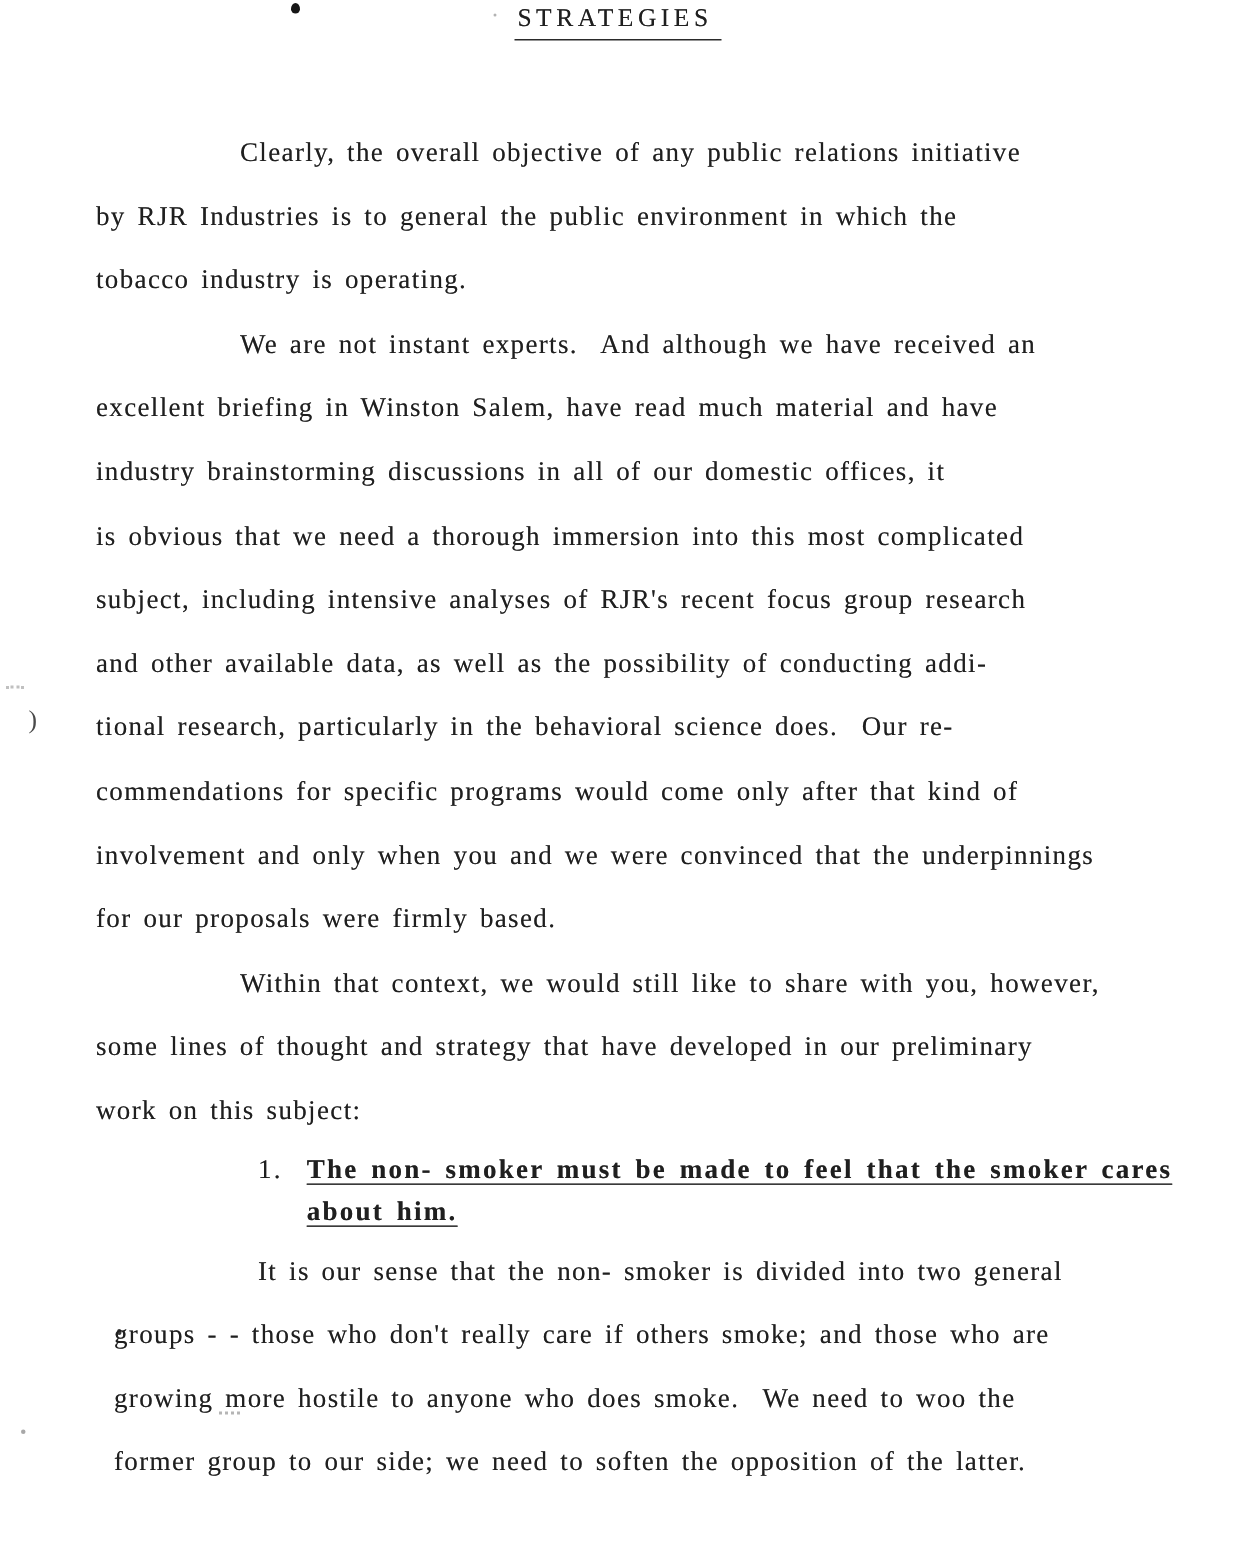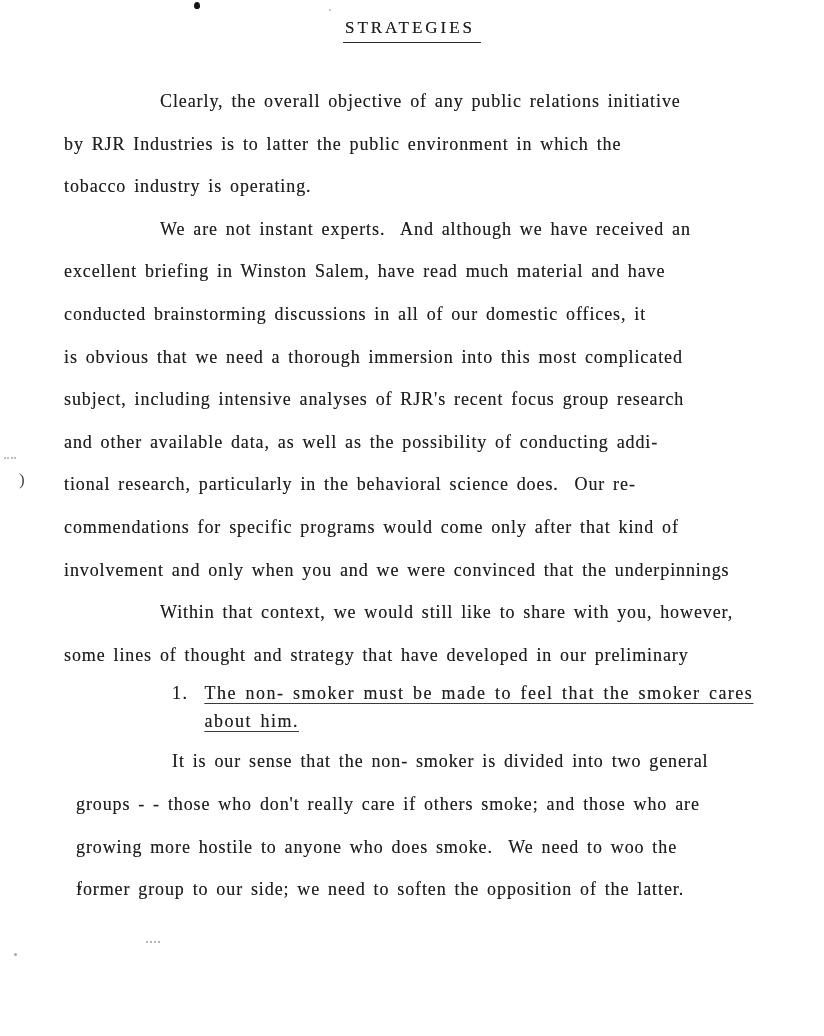--- a/index.html
+++ b/index.html
@@ -11,21 +11,21 @@
     position: relative;
     width: 824px;
     height: 1036px;
     background: #ffffff;
     overflow: hidden;
     font-family: "Liberation Serif", "DejaVu Serif", serif;
     color: #1f1f1f;
   }
   .title {
     position: absolute;
-    top: 18px;
+    top: 2px;
     left: 0;
     right: 0;
     text-align: center;
     font-size: 17px;
     font-weight: normal;
     letter-spacing: 3px;
     margin: 0;
   }
   .title .title-text {
     display: inline-block;
@@ -64,20 +64,21 @@
     display: flex;
     flex-direction: column;
     align-items: flex-start;
   }
   .uline {
     text-decoration: underline;
     text-underline-offset: 4px;
     text-decoration-thickness: 1.3px;
     text-decoration-color: #3a3a3a;
     white-space: pre;
+    font-weight: bold;
   }
   .after-item {
     margin-top: 5px;
     margin-left: 12px;
   }
   
   .artifact { position: absolute; }
   .dot-top {
     left: 194px; top: 2px;
     width: 6px; height: 7px;
@@ -133,39 +134,41 @@
   <div class="artifact speck-mid"></div>
 
   <h1 class="title">
     <span class="title-text">STRATEGIES</span>
   </h1>
 
   <div class="body">
 
     <div>
       <div class="line ind">Clearly, the overall objective of any public relations initiative</div>
-      <div class="line">by RJR Industries is to latter the public environment in which the</div>
+      <div class="line">by RJR Industries is to general the public environment in which the</div>
       <div class="line">tobacco industry is operating.</div>
     </div>
 
     <div>
       <div class="line ind">We are not instant experts.  And although we have received an</div>
       <div class="line">excellent briefing in Winston Salem, have read much material and have</div>
-      <div class="line">conducted brainstorming discussions in all of our domestic offices, it</div>
+      <div class="line">industry brainstorming discussions in all of our domestic offices, it</div>
       <div class="line">is obvious that we need a thorough immersion into this most complicated</div>
       <div class="line">subject, including intensive analyses of RJR's recent focus group research</div>
       <div class="line">and other available data, as well as the possibility of conducting addi-</div>
       <div class="line">tional research, particularly in the behavioral science does.  Our re-</div>
       <div class="line">commendations for specific programs would come only after that kind of</div>
       <div class="line">involvement and only when you and we were convinced that the underpinnings</div>
+      <div class="line">for our proposals were firmly based.</div>
     </div>
 
     <div>
       <div class="line ind">Within that context, we would still like to share with you, however,</div>
       <div class="line">some lines of thought and strategy that have developed in our preliminary</div>
+      <div class="line">work on this subject:</div>
     </div>
 
     <div class="list-item">
       <span class="num">1.</span>
       <span class="item-lines">
         <span class="uline">The non- smoker must be made to feel that the smoker cares</span>
         <span class="uline">about him.</span>
       </span>
     </div>
 

